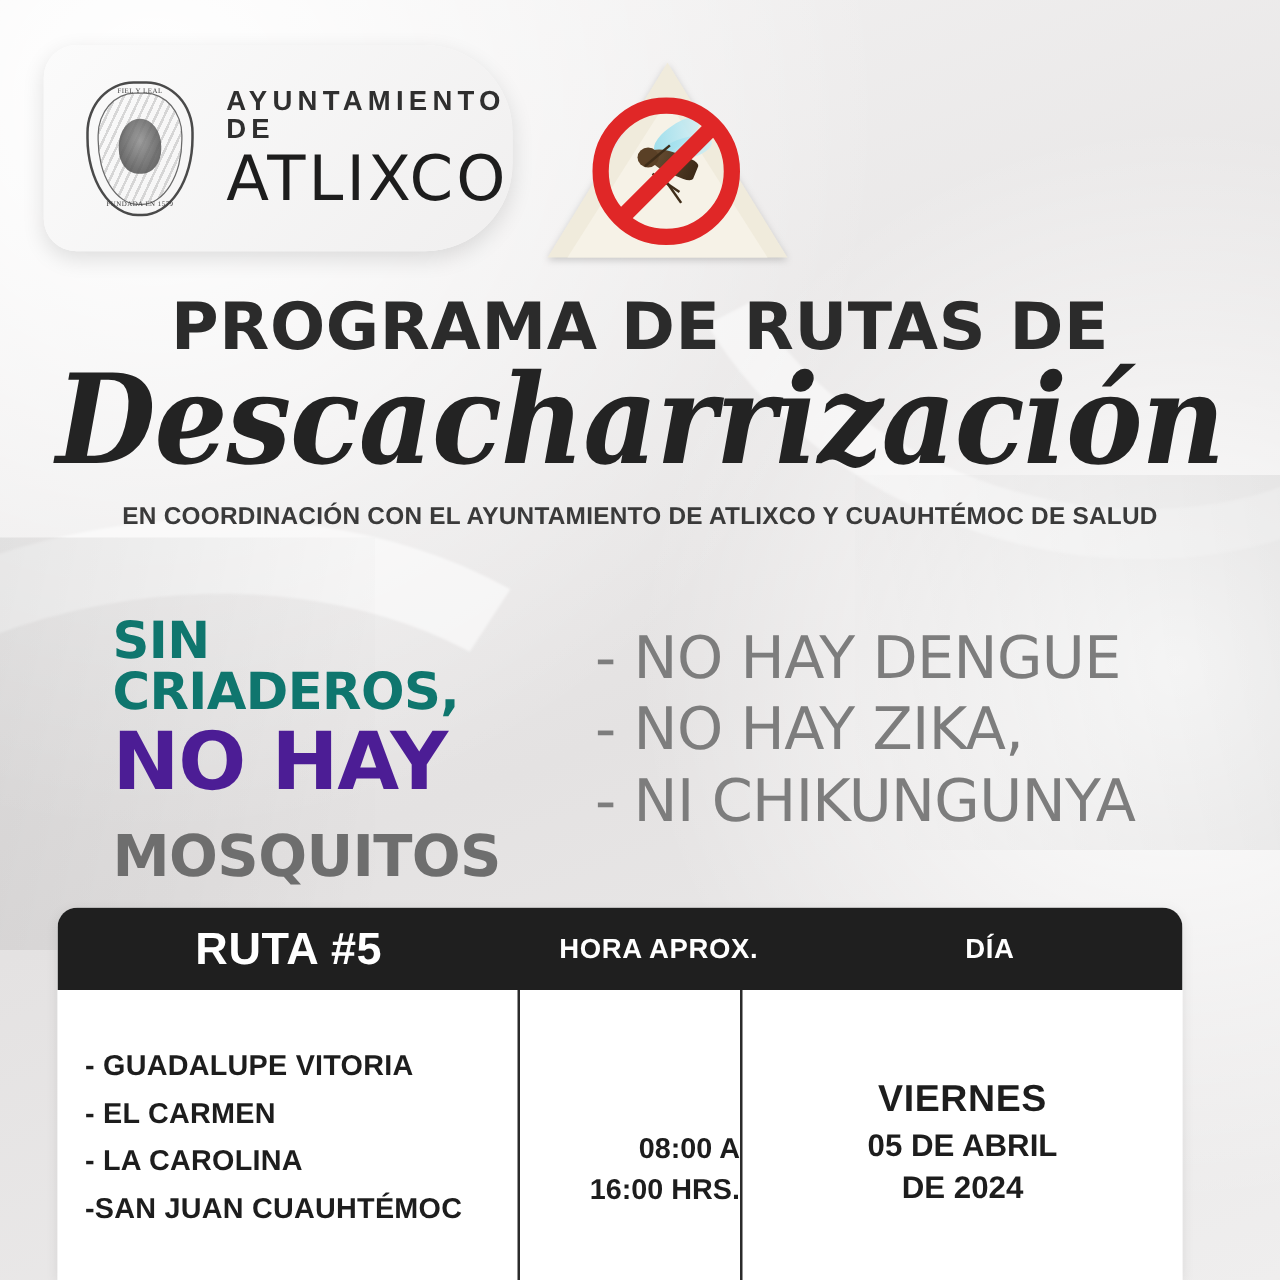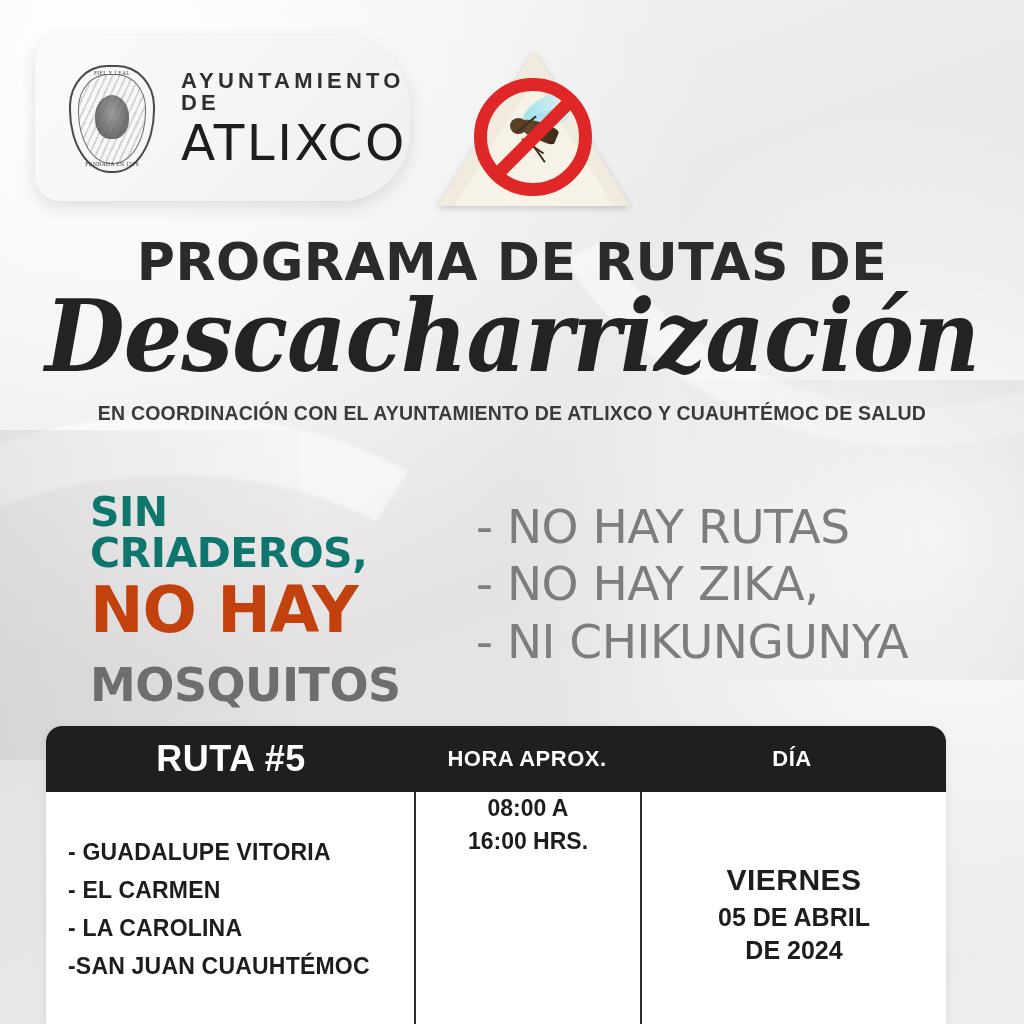--- a/index.html
+++ b/index.html
@@ -224,21 +224,21 @@
   .slogan {
     position: absolute;
     top: 492px;
     left: 90px;
     width: 360px;
     color: #6f6f6f;
     font-family: "DejaVu Sans", sans-serif;
     line-height: 1;
   }
   .slogan .l1 { font-size: 41px; font-weight: 700; color: #0f766e; letter-spacing: -0.5px; }
-  .slogan .l2 { font-size: 64px; font-weight: 700; color: #c2410c; letter-spacing: -1px; margin-top: 4px; }
+  .slogan .l2 { font-size: 64px; font-weight: 700; color: #4c1d95; letter-spacing: -1px; margin-top: 4px; }
   .slogan .l3 { font-size: 46px; font-weight: 700; color: #6e6e6e; letter-spacing: -0.5px; margin-top: 20px; }
 
   .bullets {
     position: absolute;
     top: 498px;
     left: 476px;
     color: #7d7d7d;
     font-family: "DejaVu Sans", sans-serif;
     line-height: 1.22;
     font-size: 47px;
@@ -279,23 +279,24 @@
     border-right: 2px solid #2b2b2b;
   }
   .tbody .c1 div {
     font-size: 23px;
     font-weight: 700;
     color: #1d1d1d;
     line-height: 1.65;
     letter-spacing: 0.2px;
   }
   .tbody .c2 {
-    width: 226px;
+    width: 178px;
     border-right: 2px solid #2b2b2b;
-    text-align: center;
+    padding-top: 110px;
+    text-align: right;
     font-size: 23px;
     font-weight: 700;
     color: #1d1d1d;
     line-height: 1.45;
   }
   .tbody .c3 {
     flex: 1;
     padding-top: 68px;
     text-align: center;
     color: #1d1d1d;
@@ -350,21 +351,21 @@
 <div class="title2">Descacharrización</div>
 <div class="subtitle">EN COORDINACIÓN CON EL AYUNTAMIENTO DE ATLIXCO Y CUAUHTÉMOC DE SALUD</div>
 
 <div class="slogan">
   <div class="l1">SIN CRIADEROS,</div>
   <div class="l2">NO HAY</div>
   <div class="l3">MOSQUITOS</div>
 </div>
 
 <div class="bullets">
-  <div>- NO HAY RUTAS</div>
+  <div>- NO HAY DENGUE</div>
   <div>- NO HAY ZIKA,</div>
   <div>- NI CHIKUNGUNYA</div>
 </div>
 
 <div class="table">
   <div class="thead">
     <div class="c1">RUTA #5</div>
     <div class="c2">HORA APROX.</div>
     <div class="c3">DÍA</div>
   </div>

